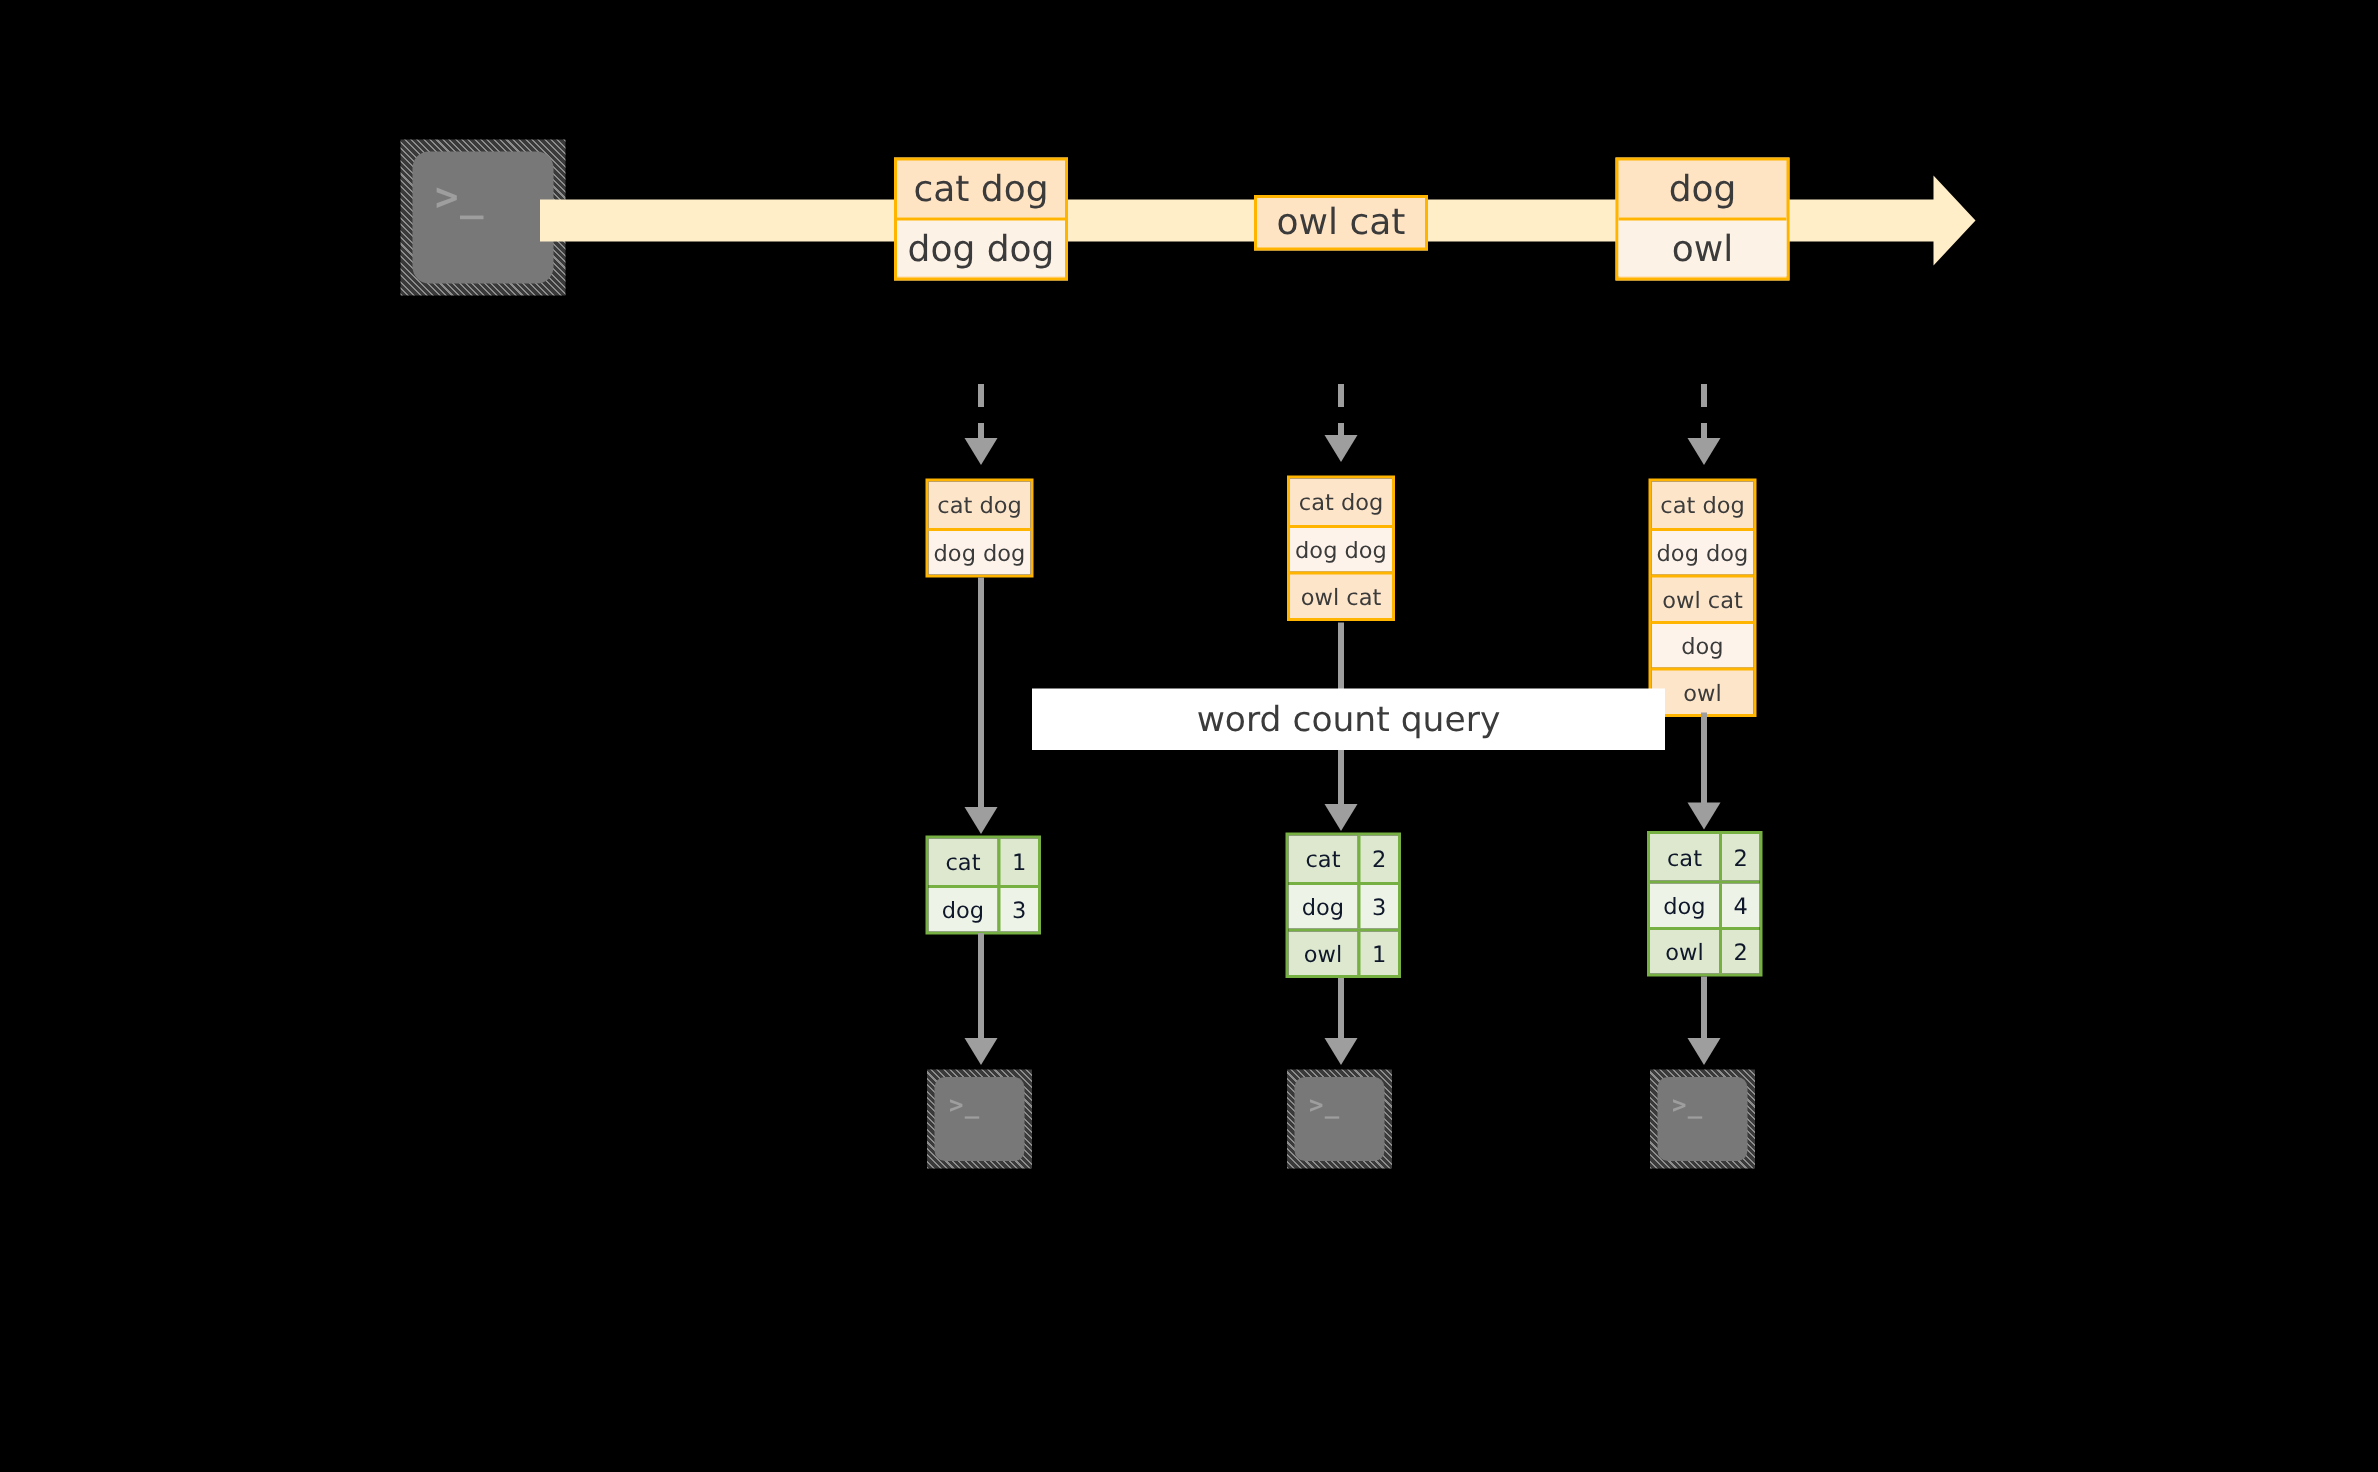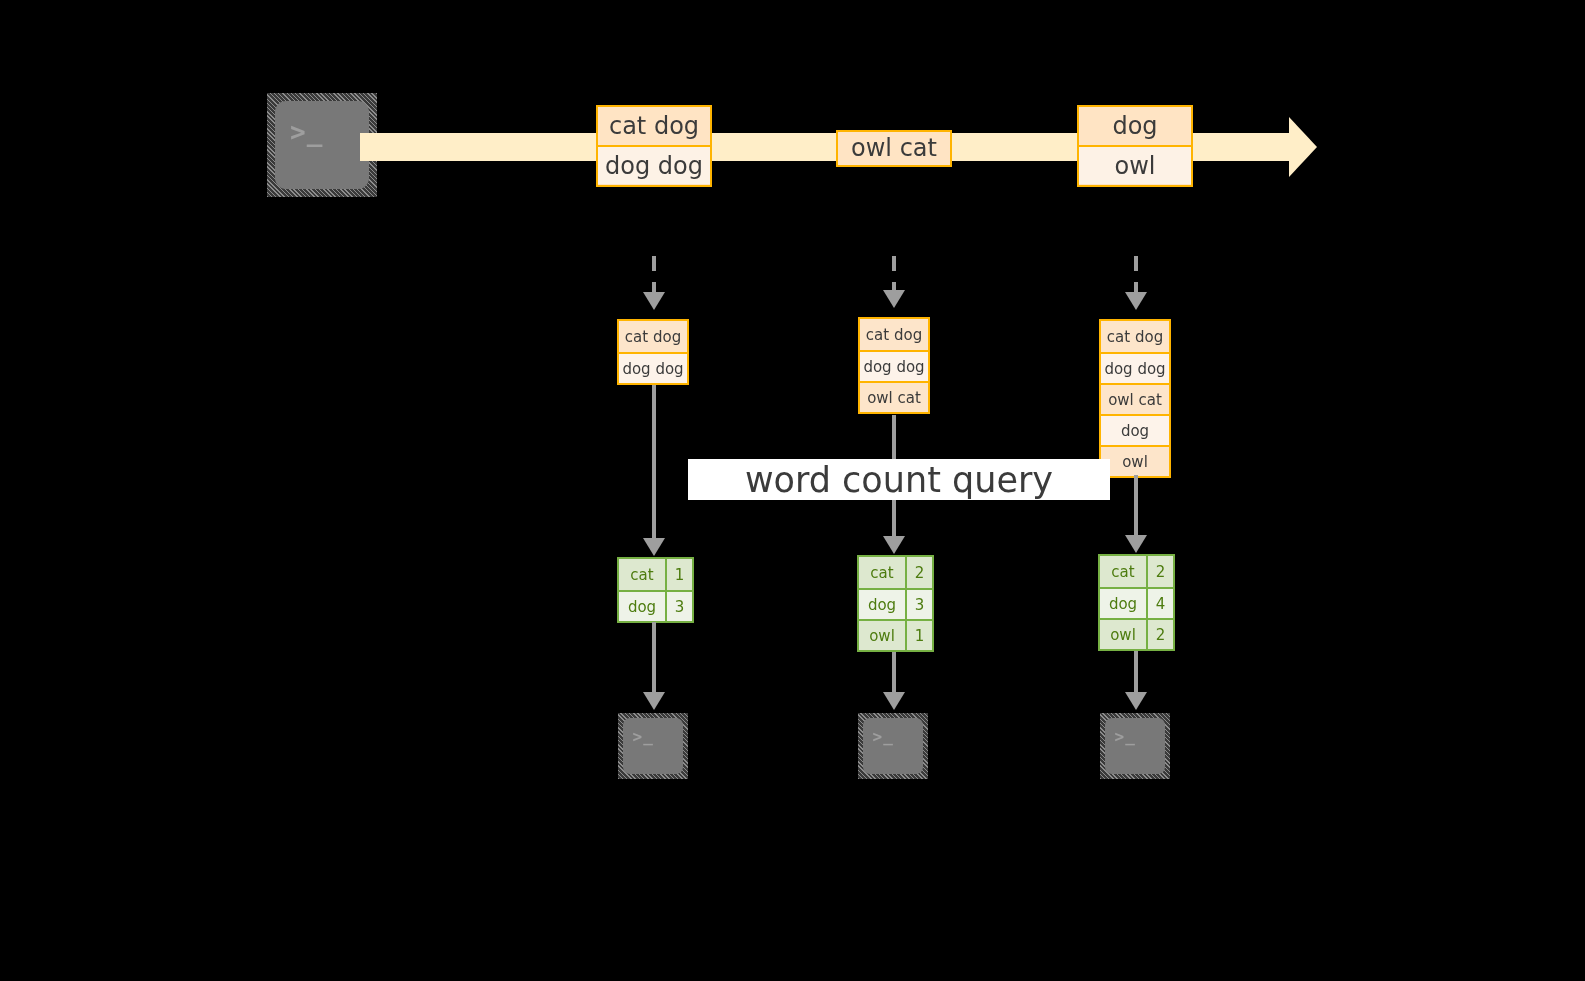--- a/index.html
+++ b/index.html
@@ -113,21 +113,21 @@
     box-sizing: border-box;
     display: flex;
     height: 31px;
   }
   .res-row + .res-row { border-top: 2.5px solid #76b043; }
   .res-cell {
     box-sizing: border-box;
     display: flex;
     align-items: center;
     justify-content: center;
-    color: #4d7c0f;
+    color: #0f172a;
     font-size: 15px;
     background: #dde8cf;
   }
   .res-row.alt .res-cell { background: #eef3e8; }
   .res-key { width: 46px; }
   .res-val {
     width: 27px;
     border-left: 2.5px solid #76b043;
   }
 
@@ -153,21 +153,21 @@
   }
 
   
   .query-band {
     position: absolute;
     background: #ffffff;
     display: flex;
     align-items: center;
     justify-content: center;
     color: #3b3b3b;
-    font-size: 35px;
+    font-size: 23px;
     white-space: nowrap;
   }
 </style>
 </head>
 <body>
 
 <div id="canvas">
 
   <div class="terminal" style="left:267px; top:93px; width:110px; height:104px; ">
     <div class="terminal-inner">

